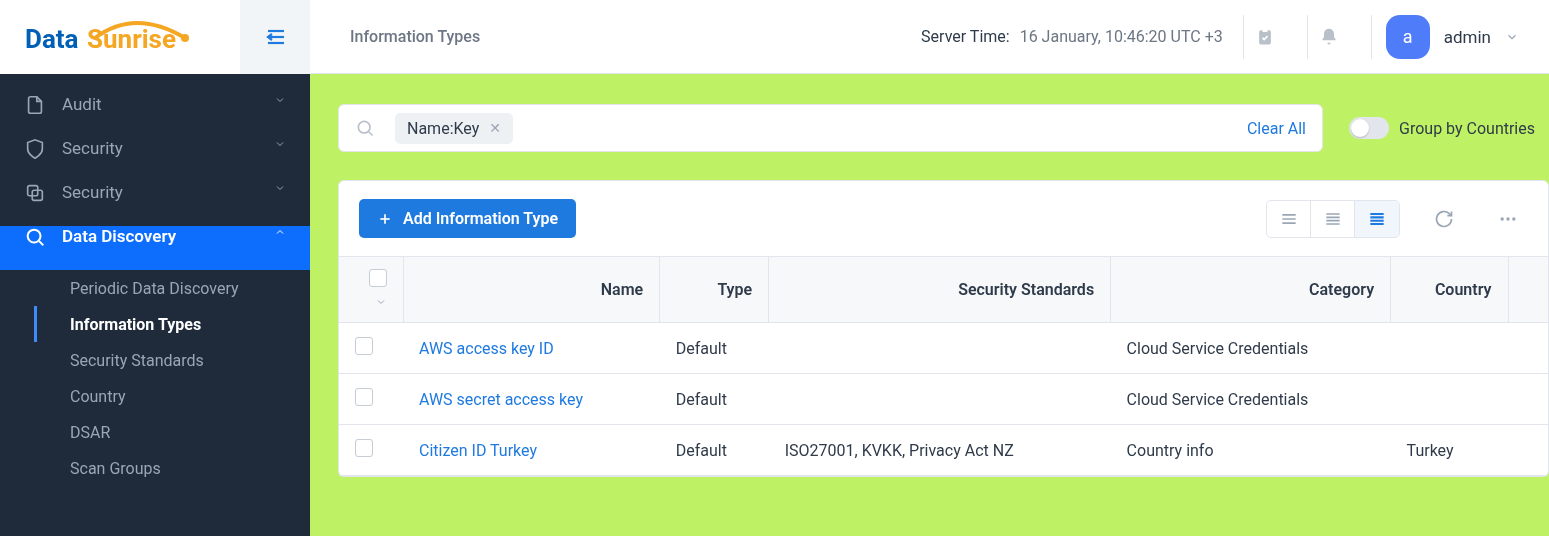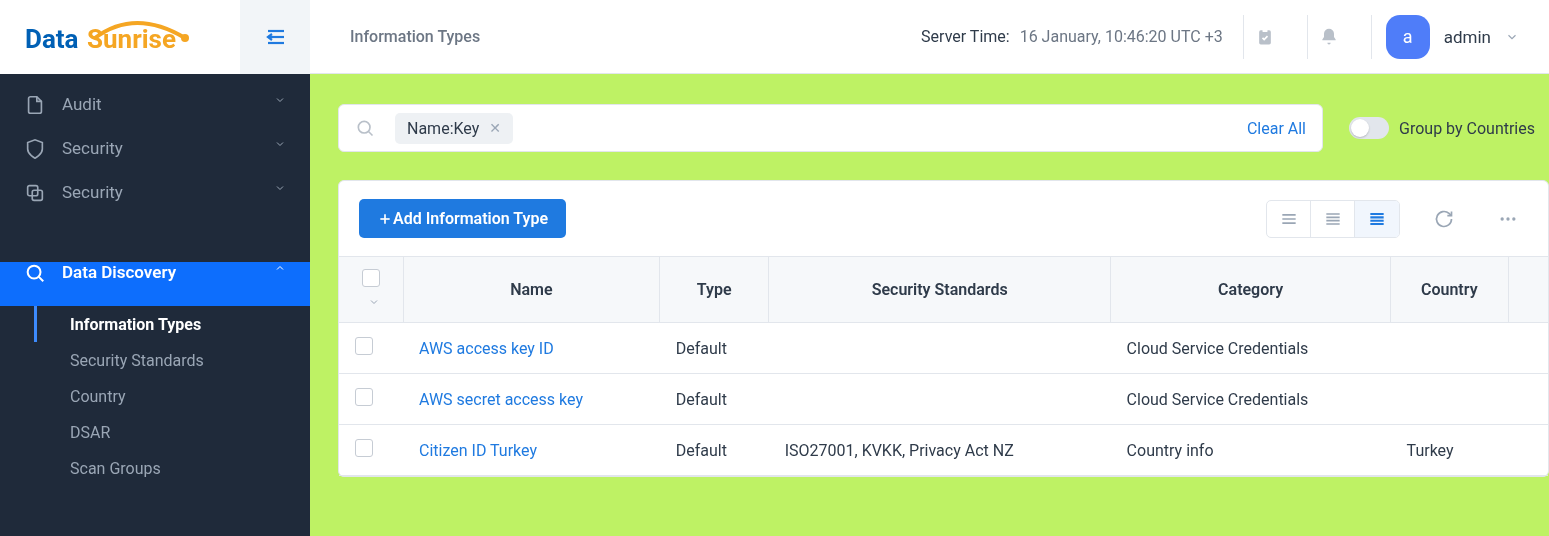--- a/index.html
+++ b/index.html
@@ -19,21 +19,21 @@
   .app{display:flex;height:100%;}
   
   .sidebar{width:310px;background:var(--sidebar-bg);display:flex;flex-direction:column;}
   .brand-row{display:flex;height:74px;}
   .brand{flex:1;background:#fff;display:flex;align-items:center;justify-content:center;}
   .brand svg{display:block;}
   .collapse-btn{width:70px;background:#f2f5f8;display:flex;align-items:center;justify-content:center;cursor:pointer;}
   .nav{flex:1;overflow:hidden;padding-top:4px;}
   .nav-item{display:flex;height:44px;padding:0 24px;color:var(--sidebar-text);cursor:pointer;font-size:17px;gap:16px;position:relative;}
   .nav-item .chev{margin-left:auto;}
-  .nav-item.active{background:var(--sidebar-active);color:#fff;font-weight:600;margin-top:36px;}
+  .nav-item.active{background:var(--sidebar-active);color:#fff;font-weight:600;}
   .nav-item.faded{opacity:.4;height:16px;padding-top:0;padding-bottom:0;}
   .subnav{padding-left:70px;}
   .sub-item{height:36px;display:flex;align-items:center;color:var(--sidebar-text);cursor:pointer;font-size:16px;position:relative;}
   .sub-item.current{color:#fff;font-weight:700;}
   .sub-item.current::before{content:"";position:absolute;left:-36px;top:0;bottom:0;width:3px;background:#3d8bfd;}
   
   .main{flex:1;display:flex;flex-direction:column;background:#fff;}
   .topbar{display:flex;align-items:center;height:74px;border-bottom:1px solid var(--border);padding:0 30px 0 40px;gap:20px;}
   .page-title{font-size:16px;color:var(--muted);font-weight:500;}
   .topbar-spacer{flex:1;}
@@ -52,28 +52,28 @@
   .add-filter{display:flex;align-items:center;gap:8px;background:var(--primary-light);color:var(--primary);border-radius:5px;padding:6px 14px;font-size:16px;cursor:pointer;}
   .clear-all{margin-left:auto;color:var(--primary);font-size:16px;cursor:pointer;}
   .group-toggle{display:flex;align-items:center;gap:10px;margin-left:26px;}
   .switch{width:40px;height:22px;border-radius:11px;background:#e2e6ec;position:relative;cursor:pointer;}
   .switch::after{content:"";position:absolute;width:18px;height:18px;border-radius:50%;background:#fff;top:2px;left:2px;box-shadow:0 1px 2px rgba(0,0,0,.2);}
   .filter-row{display:flex;align-items:center;margin-right:14px;}
   .filter-row .filter-bar{flex:1;}
   
   .card{background:#fff;border:1px solid var(--border);border-radius:6px;margin-top:28px;margin-right:0;}
   .card-toolbar{display:flex;align-items:center;padding:18px 20px;gap:14px;}
-  .btn-primary{display:flex;align-items:center;background:var(--primary);color:#fff;border:none;border-radius:5px;padding:10px 18px;font-size:16px;font-weight:600;cursor:pointer;}
+  .btn-primary{display:flex;align-items:center;gap:10px;background:var(--primary);color:#fff;border:none;border-radius:5px;padding:10px 18px;font-size:16px;font-weight:600;cursor:pointer;}
   .view-group{margin-left:auto;display:flex;border:1px solid var(--border);border-radius:5px;overflow:hidden;}
   .view-btn{width:44px;height:36px;display:flex;align-items:center;justify-content:center;color:#9aa6b5;cursor:pointer;border-right:1px solid var(--border);}
   .view-btn:last-child{border-right:none;}
   .view-btn.active{color:var(--primary);background:#f1f6fd;}
   .tool-icon{width:40px;height:36px;display:flex;align-items:center;justify-content:center;color:#9aa6b5;cursor:pointer;margin-left:10px;}
   table{width:100%;border-collapse:collapse;}
-  thead th{text-align:center;font-size:16px;font-weight:600;color:var(--text);background:#f6f8fa;border-top:1px solid var(--border);border-bottom:1px solid var(--border);padding:12px 16px;}
+  thead th{text-align:right;font-size:16px;font-weight:600;color:var(--text);background:#f6f8fa;border-top:1px solid var(--border);border-bottom:1px solid var(--border);padding:12px 16px;}
   thead th + th{border-left:1px solid var(--border);}
   tbody td{padding:14px 16px;font-size:16px;color:var(--text);vertical-align:middle;border-bottom:1px solid var(--border);}
   tbody td.name a{color:var(--primary);text-decoration:none;cursor:pointer;}
   .chk{width:18px;height:18px;border:1.5px solid #c6ccd4;border-radius:3px;display:inline-block;cursor:pointer;background:#fff;}
   th.sel, td.sel{width:64px;}
   .sort-ico{margin-left:6px;color:#9aa6b5;}
   svg{display:block;}
 </style>
 </head>
 <body>
@@ -139,20 +139,23 @@
             <circle cx="11" cy="11" r="7"></circle>
             <line x1="21" y1="21" x2="16.2" y2="16.2"></line>
           </svg>
         <span>Data Discovery</span>
         <svg class="chev" width="12" height="12" viewBox="0 0 24 24" fill="none" stroke="currentColor" stroke-width="2">
             <polyline points="6 15 12 9 18 15"></polyline>
           </svg>
       </div>
 
       <div class="subnav">
+        <div class="sub-item">
+            <span>Periodic Data Discovery</span>
+          </div>
         <div class="sub-item current">
             <span>Information Types</span>
           </div>
         <div class="sub-item">
             <span>Security Standards</span>
           </div>
         <div class="sub-item">
             <span>Country</span>
           </div>
         <div class="sub-item">

